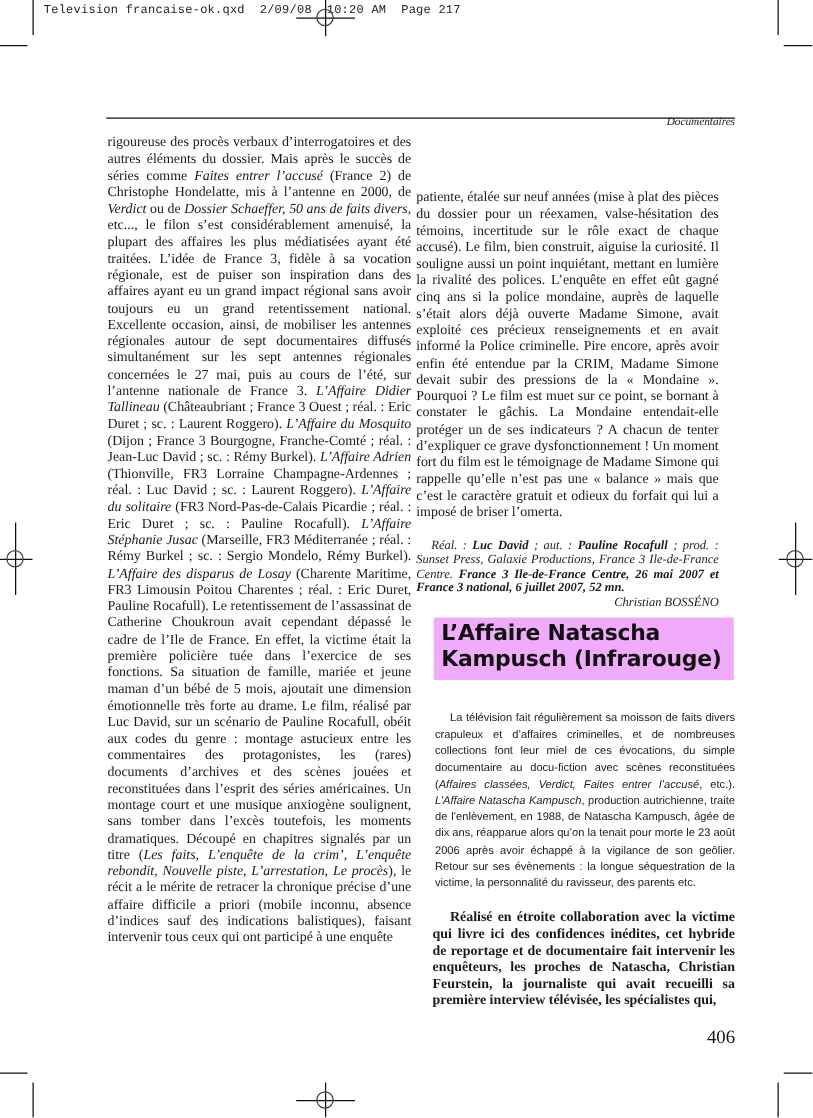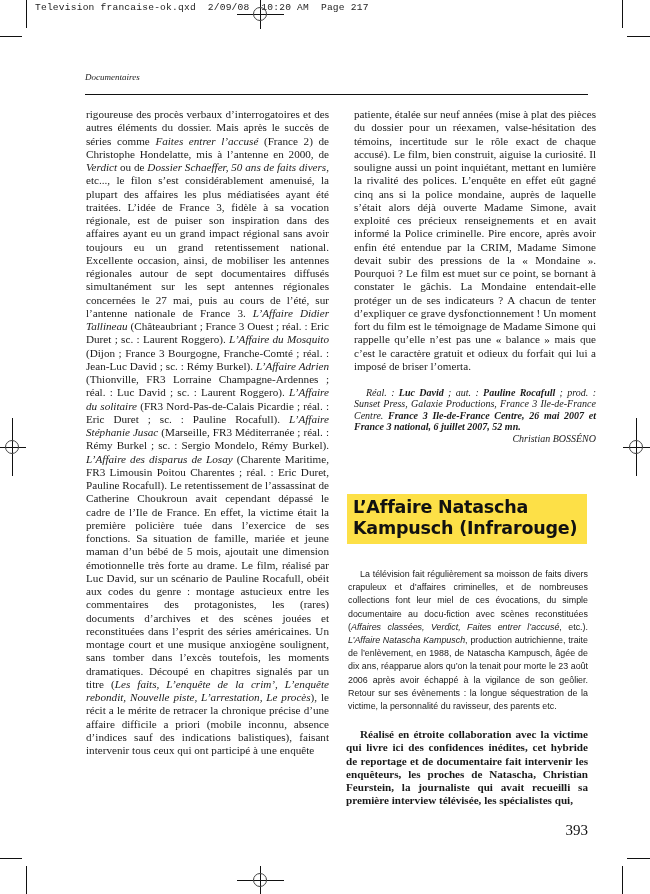--- a/index.html
+++ b/index.html
@@ -4,35 +4,35 @@
 <style>
   html, body { margin:0; padding:0; background:#ffffff; }
   body { width:650px; height:894px; position:relative; overflow:hidden; color:#1a1a1a; }
 
   .slug { position:absolute; left:35px; top:2px; font-family:"Liberation Mono", "DejaVu Sans Mono", monospace; font-size:9.6px; letter-spacing:0.2px; white-space:pre; color:#222; }
 
   
   .cm { position:absolute; background:#111; }
   .reg { position:absolute; width:14px; height:14px; border:1px solid #444; border-radius:50%; box-sizing:border-box; }
 
-  .running-head { position:absolute; left:85px; top:72px; width:503px; text-align:left; font-family:"Liberation Serif", serif; font-style:italic; font-size:9px; color:#222; }
+  .running-head { position:absolute; left:85px; top:92px; width:503px; text-align:right; font-family:"Liberation Serif", serif; font-style:italic; font-size:9px; color:#222; }
   .head-rule { position:absolute; left:85px; top:94px; width:503px; height:1px; background:#111; }
 
   .col { position:absolute; top:108px; width:243px; font-family:"Liberation Serif", serif; font-size:11.15px; line-height:13.25px; text-align:justify; hyphens:manual; }
   .col-left { left:86px; }
-  .col-right { left:354px; width:242px; }
+  .col-right { left:333px; width:242px;margin-top:44px; }
   .col p { margin:0; }
   .col i, .col em { font-style:italic; }
 
   .credits { margin-top:14px !important; font-size:10px; line-height:11.4px; text-indent:12px; }
   .credits .it { font-style:italic; }
   .credits b { font-weight:bold; }
   .credits .sig { float:right; font-style:italic; }
 
-  .title-box { position:absolute; left:347px; top:494px; width:240px; height:50px; background:#fde047; box-sizing:border-box; padding:3px 6px 0 6px; }
+  .title-box { position:absolute; left:347px; top:494px; width:240px; height:50px; background:#f0abfc; box-sizing:border-box; padding:3px 6px 0 6px; }
   .title-box h2 { margin:0; font-family:"DejaVu Sans", sans-serif; font-weight:bold; font-size:17.5px; line-height:21px; color:#111; letter-spacing:-0.2px; }
 
   .intro { position:absolute; left:348px; top:568px; width:240px; font-family:Liberation Sans, sans-serif; font-size:8.9px; line-height:13.2px; text-align:justify; color:#1a1a1a; }
   .intro p { margin:0; text-indent:12px; }
 
   .body2 { position:absolute; left:346px; top:728px; width:242px; font-family:"Liberation Serif", serif; font-size:11.15px; line-height:13.25px; text-align:justify;font-weight:bold; }
   .body2 p { margin:0; text-indent:14px; }
 
   .folio { position:absolute; left:560px; top:822px; width:28px; text-align:right; font-family:"Liberation Serif", serif; font-size:15px; color:#111; }
 </style>
@@ -83,13 +83,13 @@
 </div>
 
 <div class="intro">
   <p><span>La télévision fait régulièrement sa moisson de faits divers crapuleux et d’affaires criminelles, et de nombreuses collections font leur miel de ces évocations, du simple documentaire au docu-fiction avec scènes reconstituées (</span><i>Affaires classées, Verdict, Faites entrer l’accusé</i><span>, etc.). </span><i>L’Affaire Natascha Kampusch</i><span>, production autrichienne, traite de l’enlèvement, en 1988, de Natascha Kampusch, âgée de dix ans, réapparue alors qu’on la tenait pour morte le 23 août 2006 après avoir échappé à la vigilance de son geôlier. Retour sur ses évènements : la longue séquestration de la victime, la personnalité du ravisseur, des parents etc.</span></p>
 </div>
 
 <div class="body2">
   <p>Réalisé en étroite collaboration avec la victime qui livre ici des confidences inédites, cet hybride de reportage et de documentaire fait intervenir les enquêteurs, les proches de Natascha, Christian Feurstein, la journaliste qui avait recueilli sa première interview télévisée, les spécialistes qui,</p>
 </div>
 
-<div class="folio">393</div>
+<div class="folio">406</div>
 
 </body></html>

